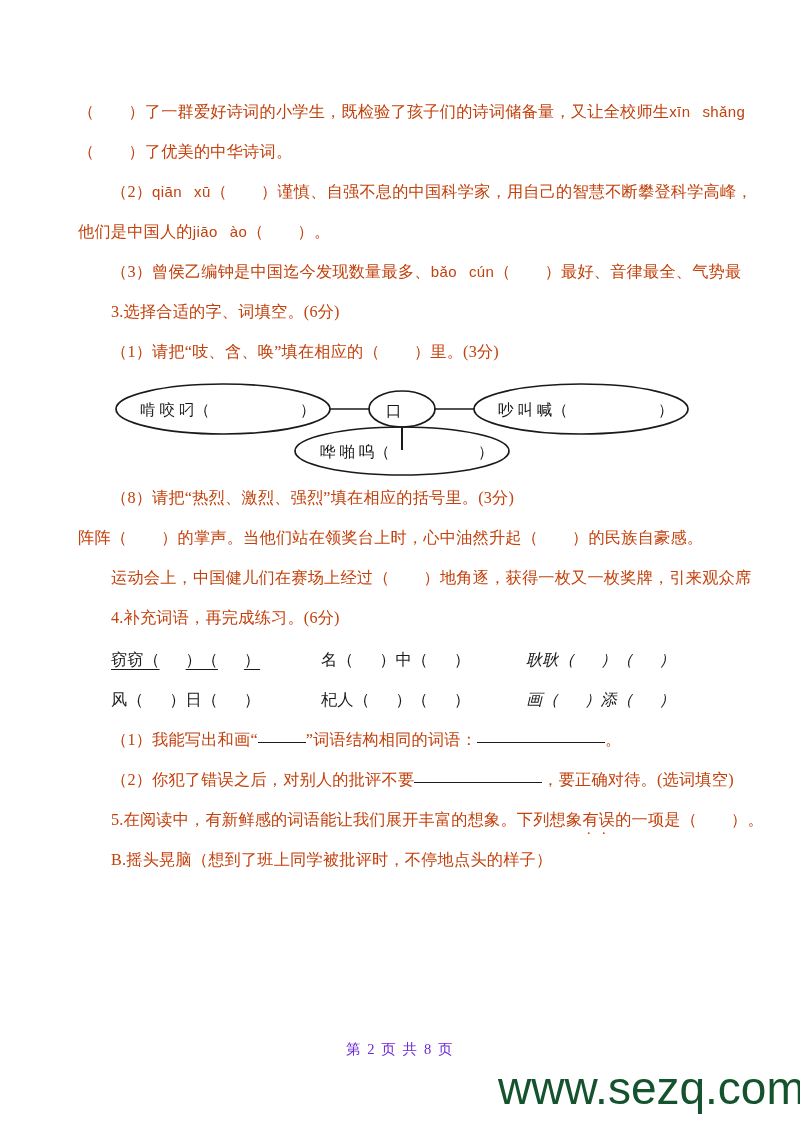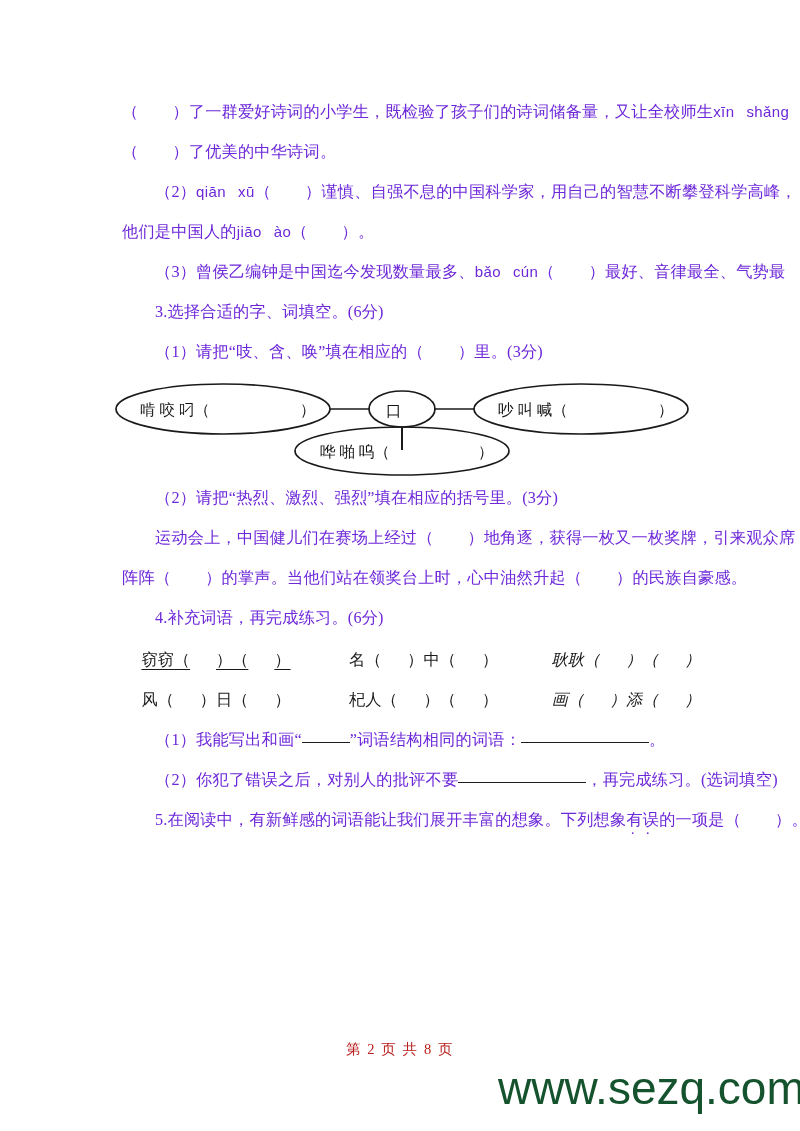--- a/index.html
+++ b/index.html
@@ -25,22 +25,21 @@
     position: absolute;
     left: 78px;
     top: 92px;
     width: 658px;
   }
   .line {
     font-size: 16.2px;
     line-height: 40px;
     letter-spacing: 0.2px;
     white-space: nowrap;
-    color: #6d28d9;
-    margin-left: 44px;
+    color: #c2410c;
   }
   .indent { padding-left: 33px; }
   .paren-gap { display: inline-block; width: 34px; }
   .paren-gap-sm { display: inline-block; width: 26px; }
   .pinyin {
     font-family: "Liberation Sans", "DejaVu Sans", sans-serif;
     font-size: 15px;
     letter-spacing: 0.4px;
   }
   .py-gap { display: inline-block; width: 12px; }
@@ -66,21 +65,21 @@
   
   .word-grid {
     margin-top: 2px;
   }
   .wg-row {
     display: flex;
     line-height: 40px;
     font-size: 16.2px;
     white-space: nowrap;
   }
-  .wg-row > div { flex: 0 0 auto; text-align: center; }
+  .wg-row > div { flex: 0 0 auto; }
   .wg-c1 { width: 210px; padding-left: 33px; }
   .wg-c2 { width: 205px; }
   .wg-c3 { width: 200px; font-style: italic; }
 
   
   .diagram {
     position: relative;
     height: 104px;
     margin: 2px 0 0 0;
   }
@@ -92,21 +91,21 @@
   }
 
   .footer {
     position: absolute;
     left: 0;
     top: 1040px;
     width: 800px;
     text-align: center;
     font-size: 14.5px;
     letter-spacing: 1.6px;
-    color: #b91c1c;
+    color: #6d28d9;
   }
   .watermark {
     position: absolute;
     left: 498px;
     top: 1061px;
     font-family: "Liberation Sans", "DejaVu Sans", sans-serif;
     font-size: 46px;
     color: #14532d;
     letter-spacing: 0px;
     white-space: nowrap;
@@ -160,47 +159,48 @@
         <text class="dg-text" x="242" y="83">
           <tspan id="dg-bottom">哗 啪 呜（</tspan>
         </text>
 
         <text class="dg-text" x="222" y="41"><tspan id="dg-left-end">）</tspan></text>
         <text class="dg-text" x="580" y="41"><tspan id="dg-right-end">）</tspan></text>
         <text class="dg-text" x="400" y="83"><tspan id="dg-bottom-end">）</tspan></text>
       </svg>
     </div>
 
-    <div class="line indent">（2）请把“热烈、激烈、强烈”填在相应的括号里。(3分)</div>
+    <div class="line indent">（8）请把“热烈、激烈、强烈”填在相应的括号里。(3分)</div>
+
+    <div class="line"><span>阵阵（</span><span class="paren-gap"></span><span>）的掌声。当他们站在领奖台上时，心中油然升起（</span><span class="paren-gap"></span><span>）的民族自豪感。</span></div>
 
     <div class="line indent"><span>运动会上，中国健儿们在赛场上经过（</span><span class="paren-gap"></span><span>）地角逐，获得一枚又一枚奖牌，引来观众席</span></div>
-
-    <div class="line"><span>阵阵（</span><span class="paren-gap"></span><span>）的掌声。当他们站在领奖台上时，心中油然升起（</span><span class="paren-gap"></span><span>）的民族自豪感。</span></div>
 
     <div class="line indent">4.补充词语，再完成练习。(6分)</div>
 
     <div class="word-grid">
       <div class="wg-row">
         <div class="wg-c1"><span class="ul-word"><span>窃窃（</span><span class="paren-gap-sm"></span><span>）（</span><span class="paren-gap-sm"></span><span>）</span></span></div>
         <div class="wg-c2"><span>名（</span><span class="paren-gap-sm"></span><span>）中（</span><span class="paren-gap-sm"></span><span>）</span></div>
         <div class="wg-c3"><span>耿耿（</span><span class="paren-gap-sm"></span><span>）（</span><span class="paren-gap-sm"></span><span>）</span></div>
       </div>
       <div class="wg-row">
         <div class="wg-c1"><span>风（</span><span class="paren-gap-sm"></span><span>）日（</span><span class="paren-gap-sm"></span><span>）</span></div>
         <div class="wg-c2"><span>杞人（</span><span class="paren-gap-sm"></span><span>）（</span><span class="paren-gap-sm"></span><span>）</span></div>
         <div class="wg-c3"><span>画（</span><span class="paren-gap-sm"></span><span>）添（</span><span class="paren-gap-sm"></span><span>）</span></div>
       </div>
     </div>
 
     <div class="line indent"><span>（1）我能写出和画“</span><span class="blank-xs"></span><span>”词语结构相同的词语：</span><span class="blank-md"></span><span>。</span></div>
 
-    <div class="line indent"><span>（2）你犯了错误之后，对别人的批评不要</span><span class="blank-md"></span><span>，再完成练习。(选词填空)</span></div>
+    <div class="line indent"><span>（2）你犯了错误之后，对别人的批评不要</span><span class="blank-md"></span><span>，要正确对待。(选词填空)</span></div>
 
 
     <div class="line indent"><span>5.在阅读中，有新鲜感的词语能让我们展开丰富的想象。下列想象</span><span class="emph">有误</span><span>的一项是（</span><span class="paren-gap"></span><span>）。</span></div>
 
 
+    <div class="line indent">B.摇头晃脑（想到了班上同学被批评时，不停地点头的样子）</div>
 
   </div>
 
   <div class="footer">第 2 页 共 8 页</div>
   <div class="watermark">www.sezq.com</div>
 </div>
 
 </body></html>

